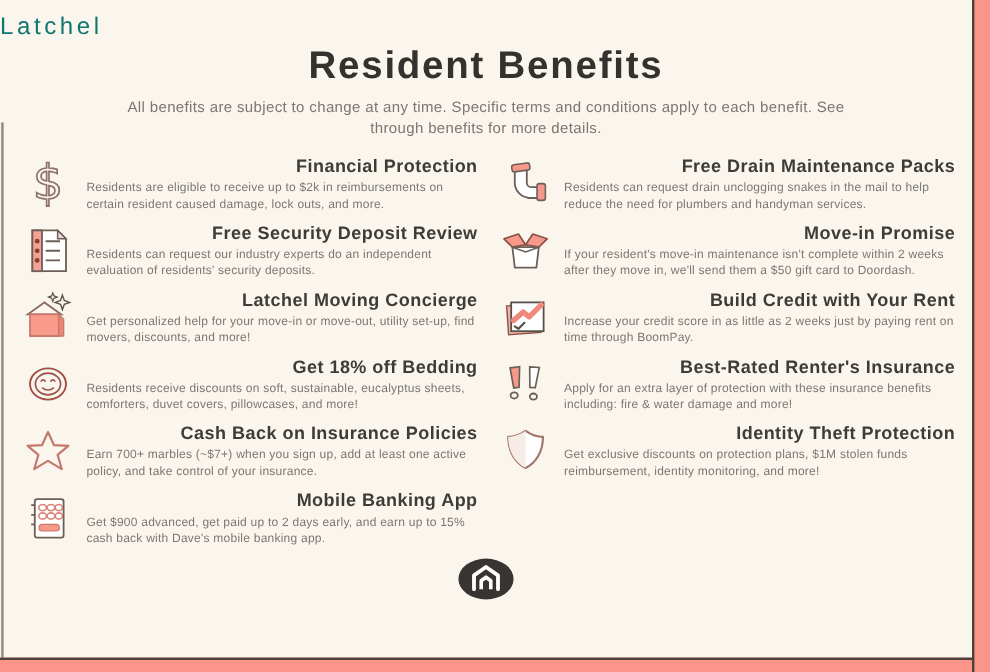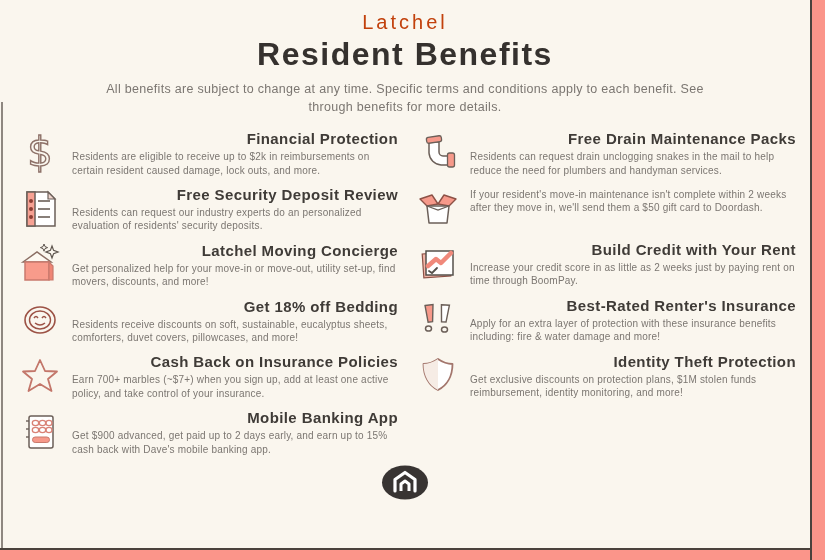--- a/index.html
+++ b/index.html
@@ -21,21 +21,21 @@
   }
   .edge-left {
     position:absolute; left:1px; top:102px; bottom:12px; width:1.5px;
     background:#6a625b; opacity:.75; z-index:4;
   }
 
   .page { position:relative; width:810px; height:548px; padding-top:11px; }
 
   
   .brand {
-    text-align:center; font-size:20px; letter-spacing:3px; color:#c2410c;
+    font-size:20px; letter-spacing:3px; color:#0f766e;
     font-weight:400;
   }
   .title {
     text-align:center; font-size:32px; font-weight:700; letter-spacing:1.5px;
     color:#35312e; margin-top:2px;
   }
   .subtitle {
     margin:7px auto 0; width:600px; text-align:center;
     font-size:12.5px; line-height:1.45; color:#7b7671; letter-spacing:.3px;
   }
@@ -94,21 +94,21 @@
               <circle cx="13" cy="15" r="2" fill="#8c3d33"></circle>
               <circle cx="13" cy="23" r="2" fill="#8c3d33"></circle>
               <circle cx="13" cy="31" r="2" fill="#8c3d33"></circle>
               <line x1="20" y1="15" x2="32" y2="15" stroke="#6b5f58" stroke-width="1.6"></line>
               <line x1="20" y1="23" x2="32" y2="23" stroke="#6b5f58" stroke-width="1.6"></line>
               <line x1="20" y1="31" x2="32" y2="31" stroke="#6b5f58" stroke-width="1.6"></line>
             </svg>
           </span>
           <div class="itxt">
             <div class="ititle">Free Security Deposit Review</div>
-            <div class="idesc">Residents can request our industry experts do an personalized evaluation of residents' security deposits.</div>
+            <div class="idesc">Residents can request our industry experts do an independent evaluation of residents' security deposits.</div>
           </div>
         </div>
 
         <div class="item">
           <span class="icon">
             <svg width="46" height="46" viewBox="0 0 46 46">
               <path d="M6 20 L20 10 L34 20 Z" fill="#fdf9f2" stroke="#8c6f64" stroke-width="1.5"></path>
               <path d="M8 20 h24 v18 h-24 z" fill="#F89B8B" stroke="#c97a6d" stroke-width="1.5"></path>
               <path d="M32 20 l4 4 v14 h-4 z" fill="#ef8575" stroke="#c97a6d" stroke-width="1.2"></path>
               <path d="M35 4 l1.6 4.4 4.4 1.6 -4.4 1.6 -1.6 4.4 -1.6 -4.4 -4.4 -1.6 4.4 -1.6 z" fill="#FAF6EE" stroke="#5d544d" stroke-width="1.2"></path>
@@ -192,20 +192,21 @@
         <div class="item">
           <span class="icon">
             <svg width="46" height="46" viewBox="0 0 46 46">
               <path d="M12 20 L5 13 L17 9 L23 18 Z" fill="#F6998A" stroke="#8c5146" stroke-width="1.4" stroke-linejoin="round"></path>
               <path d="M34 20 L41 13 L29 9 L23 18 Z" fill="#F6998A" stroke="#8c5146" stroke-width="1.4" stroke-linejoin="round"></path>
               <path d="M12 20 h22 l-2 17 h-18 z" fill="#ffffff" stroke="#6b5f58" stroke-width="1.5" stroke-linejoin="round"></path>
               <path d="M12 20 L23 24 L34 20" fill="none" stroke="#6b5f58" stroke-width="1.3"></path>
             </svg>
           </span>
           <div class="itxt">
+            <div class="ititle">Move-in Promise</div>
             <div class="idesc">If your resident's move-in maintenance isn't complete within 2 weeks after they move in, we'll send them a $50 gift card to Doordash.</div>
           </div>
         </div>
 
         <div class="item">
           <span class="icon">
             <svg width="46" height="46" viewBox="0 0 46 46">
               <rect x="8" y="12" width="27" height="24" fill="#f3b5a8" stroke="#8c5146" stroke-width="1.2" transform="rotate(-4 21 24)"></rect>
               <rect x="11" y="10" width="27" height="24" fill="#ffffff" stroke="#55504b" stroke-width="1.5"></rect>
               <path d="M13 25 l8 -7 5 4 10 -10" fill="none" stroke="#F0897B" stroke-width="4.5" stroke-linecap="round" stroke-linejoin="round"></path>

